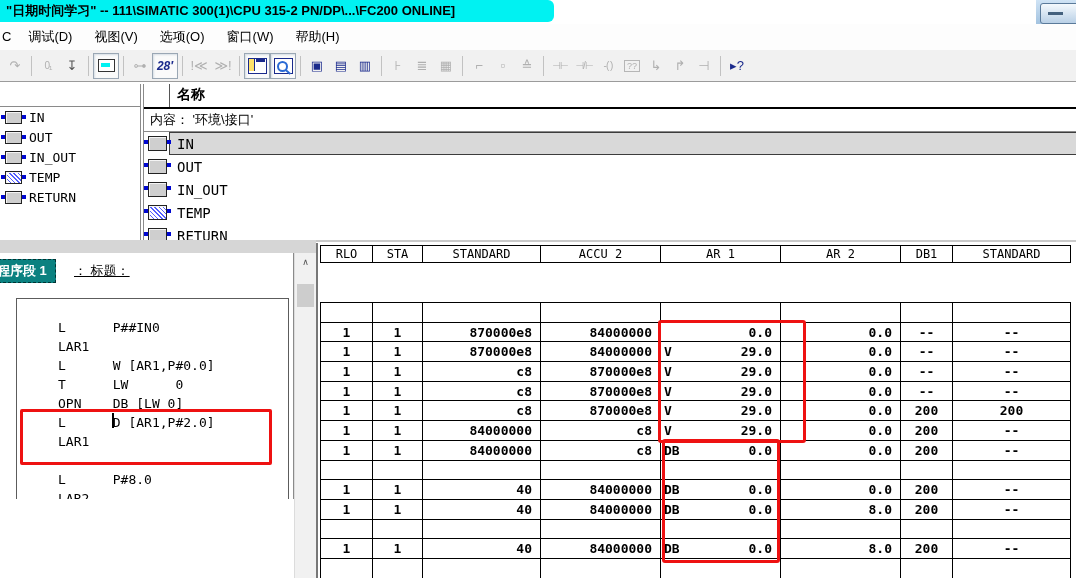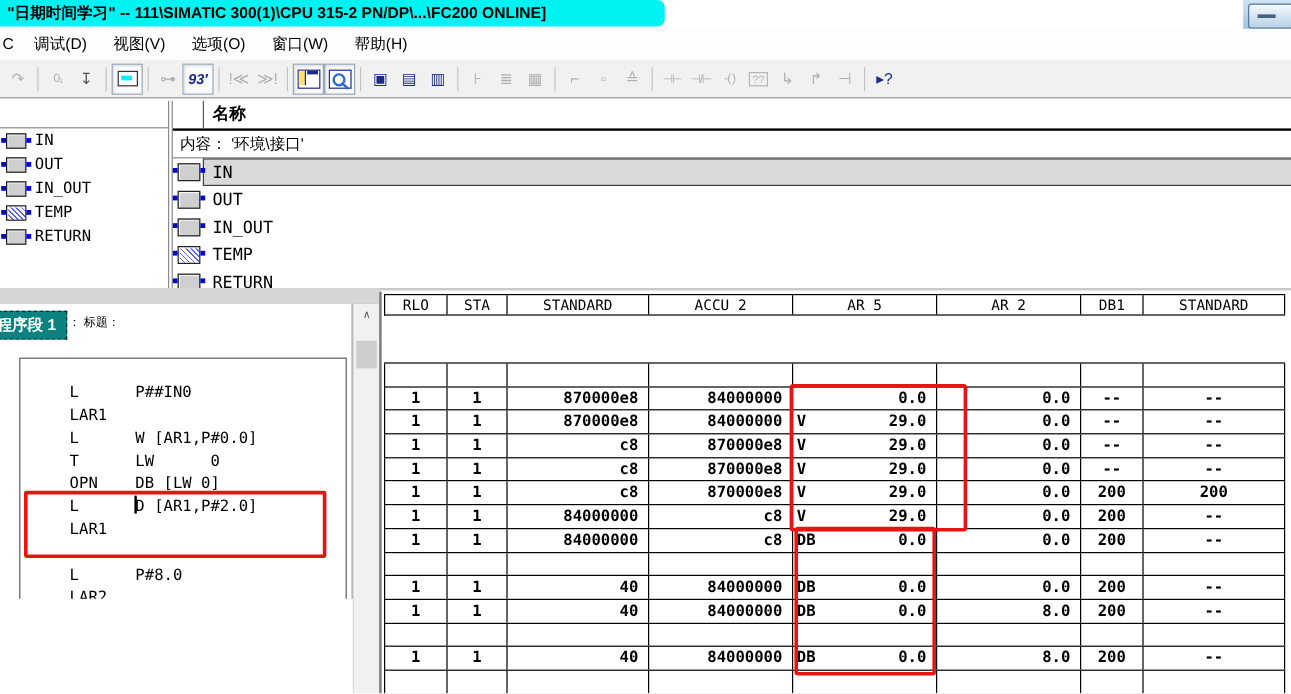--- a/index.html
+++ b/index.html
@@ -69,21 +69,21 @@
   .vicon.lg{width:17px;height:13px;}
   
   #hsplit-line{position:absolute;left:0;top:240px;width:1076px;height:2px;background:#c9c9c9;}
   #hsplit-band{position:absolute;left:0;top:240px;width:316px;height:13px;background:#d6d6d6;
                border-bottom:1px solid #8f8f8f;}
   
   #code-pane{position:absolute;left:0;top:253px;width:293px;height:246px;background:#fff;
              border-right:1px solid #8a8a8a;overflow:hidden;}
   #net-label{position:absolute;left:-12px;top:6px;background:var(--teal);color:#fff;
              font-size:13px;font-weight:bold;padding:2px 8px;border:1px dashed #033;}
-  #net-title{position:absolute;left:57px;top:9px;font-size:10px;}
+  #net-title{position:absolute;left:74px;top:9px;font-size:13px;text-decoration:underline;}
   #net-box{position:absolute;left:16px;top:45px;width:271px;height:300px;border:1px solid #5c5c5c;}
   #code{position:absolute;left:58px;top:65px;margin:0;font-family:"DejaVu Sans Mono","Liberation Mono",monospace;
         font-size:13px;line-height:19px;white-space:pre;}
   #text-cursor{position:absolute;left:112px;top:160px;width:2px;height:15px;background:#000;}
   #code-redbox{position:absolute;left:20px;top:156px;width:246px;height:50px;
                border:3px solid var(--red);border-radius:2px;}
   
   #vscroll{position:absolute;left:294px;top:253px;width:21px;height:325px;background:#f1f1f1;
            border-left:1px solid #dcdcdc;}
   #vscroll .arrow{height:17px;display:flex;align-items:center;justify-content:center;
@@ -137,21 +137,21 @@
       <div class="tbtn dis">↷</div>
       <div class="tsep"></div>
       <div class="tbtn dis sm">0₁</div>
       <div class="tbtn dark">↧</div>
       <div class="tsep"></div>
       <div class="tbtn pressed">
         <span class="i-cyanrect"></span>
       </div>
       <div class="tsep"></div>
       <div class="tbtn dis">⊶</div>
-      <div class="tbtn pressed glasses">93′</div>
+      <div class="tbtn pressed glasses">28′</div>
       <div class="tsep"></div>
       <div class="tbtn dis">!≪</div>
       <div class="tbtn dis">≫!</div>
       <div class="tsep"></div>
       <div class="tbtn pressed">
         <span class="i-win1"></span>
       </div>
       <div class="tbtn pressed">
         <span class="i-win2"></span>
       </div>
@@ -287,21 +287,21 @@
     <div class="arrow">∧</div>
     <div class="thumb"></div>
   </div>
 
   <div id="status-pane">
     <div id="st-header">
         <div class="hc" style="width: 52px;">RLO</div>
         <div class="hc" style="width: 50px;">STA</div>
         <div class="hc" style="width: 118px; text-align: right;">STANDARD</div>
         <div class="hc" style="width: 120px;">ACCU 2</div>
-        <div class="hc" style="width: 120px;">AR 5</div>
+        <div class="hc" style="width: 120px;">AR 1</div>
         <div class="hc" style="width: 120px;">AR 2</div>
         <div class="hc" style="width: 52px;">DB1</div>
         <div class="hc" style="width: 118px;">STANDARD</div>
       </div>
     <div id="st-grid">
         <div class="strow">
           <div class="c ctr" style="width: 52px;"></div>
           <div class="c ctr" style="width: 50px;"></div>
           <div class="c rt" style="width: 118px;"></div>
           <div class="c rt" style="width: 120px;"></div>

